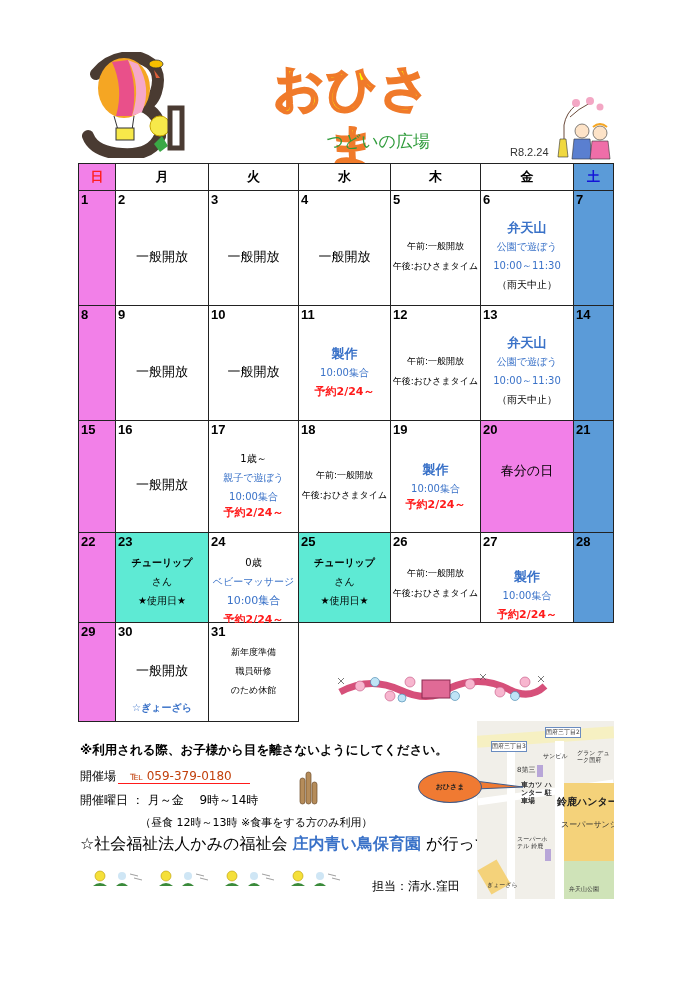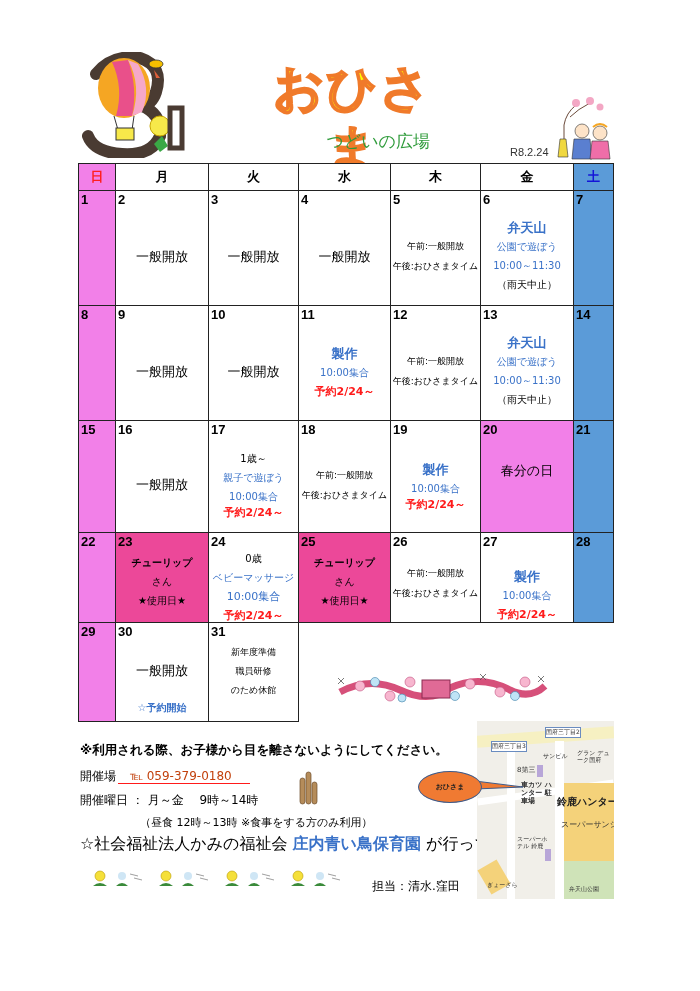--- a/index.html
+++ b/index.html
@@ -20,21 +20,21 @@
   .cal { position: absolute; left: 78px; top: 163px; width: 535px; }
   .cal table { border-collapse: collapse; table-layout: fixed; width: 535px; }
   .cal td, .cal th { border: 1.5px solid #222; vertical-align: top; }
   .cal th { height: 27px; font-size: 13px; font-weight: bold; text-align: center; vertical-align: middle; background: #fff; }
   .cal th.sun { background: #f280e8; color: #ff1e1e; }
   .cal th.sat { background: #5b9bd8; color: #1414d8; }
   .cal td { background: #fff; position: relative; }
   .cal td.sun { background: #f280e8; }
   .cal td.sat { background: #5b9bd8; }
   .cal td.holiday { background: #f280e8; }
-  .cal td.green { background: #ec4899; }
+  .cal td.green { background: #5eead4; }
   .cal td.empty { border: none; background: transparent; }
   .daynum { position: absolute; left: 2px; top: 1px; font-family: "Liberation Sans", sans-serif; font-size: 13px; font-weight: bold; }
   .content { position: absolute; left: 0; right: 0; top: 18px; bottom: 2px; display: flex; flex-direction: column;
     justify-content: center; align-items: center; text-align: center; }
   .l { line-height: 19px; white-space: nowrap; }
   .big { font-size: 13px; }
   .sm { font-size: 9px; line-height: 20px; }
   .xs { font-size: 9px; line-height: 19px; }
   .blue { color: #3a72c8; font-weight: normal; }
   .blue-b { color: #3a72c8; font-weight: bold; font-size: 13px; }
@@ -270,21 +270,21 @@
       <td class="green">
             <span class="daynum">23</span>
         <div class="content" style="justify-content:flex-start;padding-top:2px">
               <div class="l norm bold">チューリップ</div>
               <div class="l norm">さん</div>
               <div class="l norm">★使用日★</div>
             </div>
           </td>
       <td>
             <span class="daynum">24</span>
-        <div class="content" style="justify-content:center;padding-top:2px">
+        <div class="content" style="justify-content:flex-start;padding-top:2px">
               <div class="l norm">0歳</div>
               <div class="l blue norm" style="font-weight:normal">ベビーマッサージ</div>
               <div class="l blue norm" style="font-size:11px">10:00集合</div>
               <div class="l red">予約2/24～</div>
             </div>
           </td>
       <td class="green">
             <span class="daynum">25</span>
         <div class="content" style="justify-content:flex-start;padding-top:2px">
               <div class="l norm bold">チューリップ</div>
@@ -314,21 +314,21 @@
 
     <tr style="height:99px">
       <td class="sun">
             <span class="daynum">29</span>
           </td>
       <td>
             <span class="daynum">30</span>
         <div class="content" style="bottom:22px">
               <div class="l big">一般開放</div>
             </div>
-        <div class="bottom-note">☆予約開始</div>
+        <div class="bottom-note">☆ぎょーざら</div>
           </td>
       <td>
             <span class="daynum">31</span>
         <div class="content" style="justify-content:flex-start;padding-top:2px">
               <div class="l xs">新年度準備</div>
               <div class="l xs">職員研修</div>
               <div class="l xs">のため休館</div>
             </div>
           </td>
       <td class="empty" colspan="4"></td>

